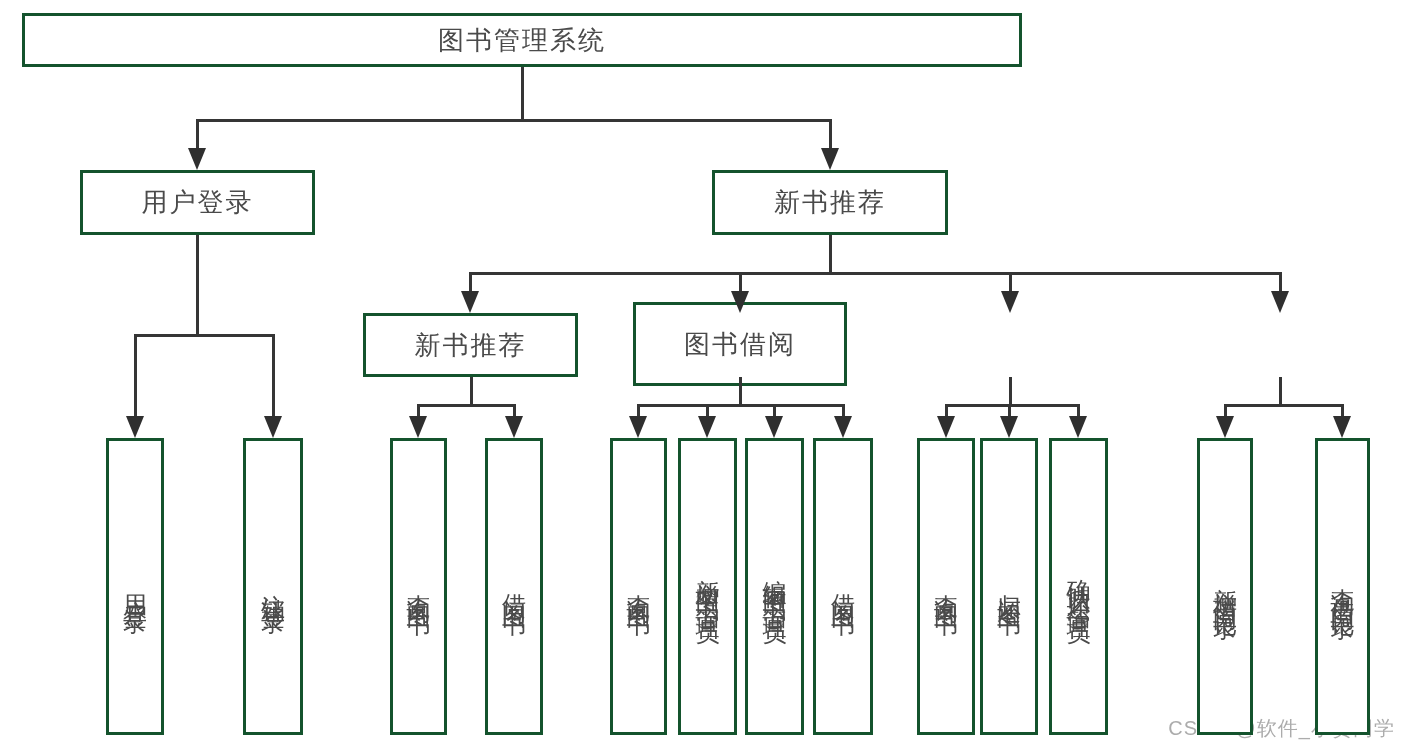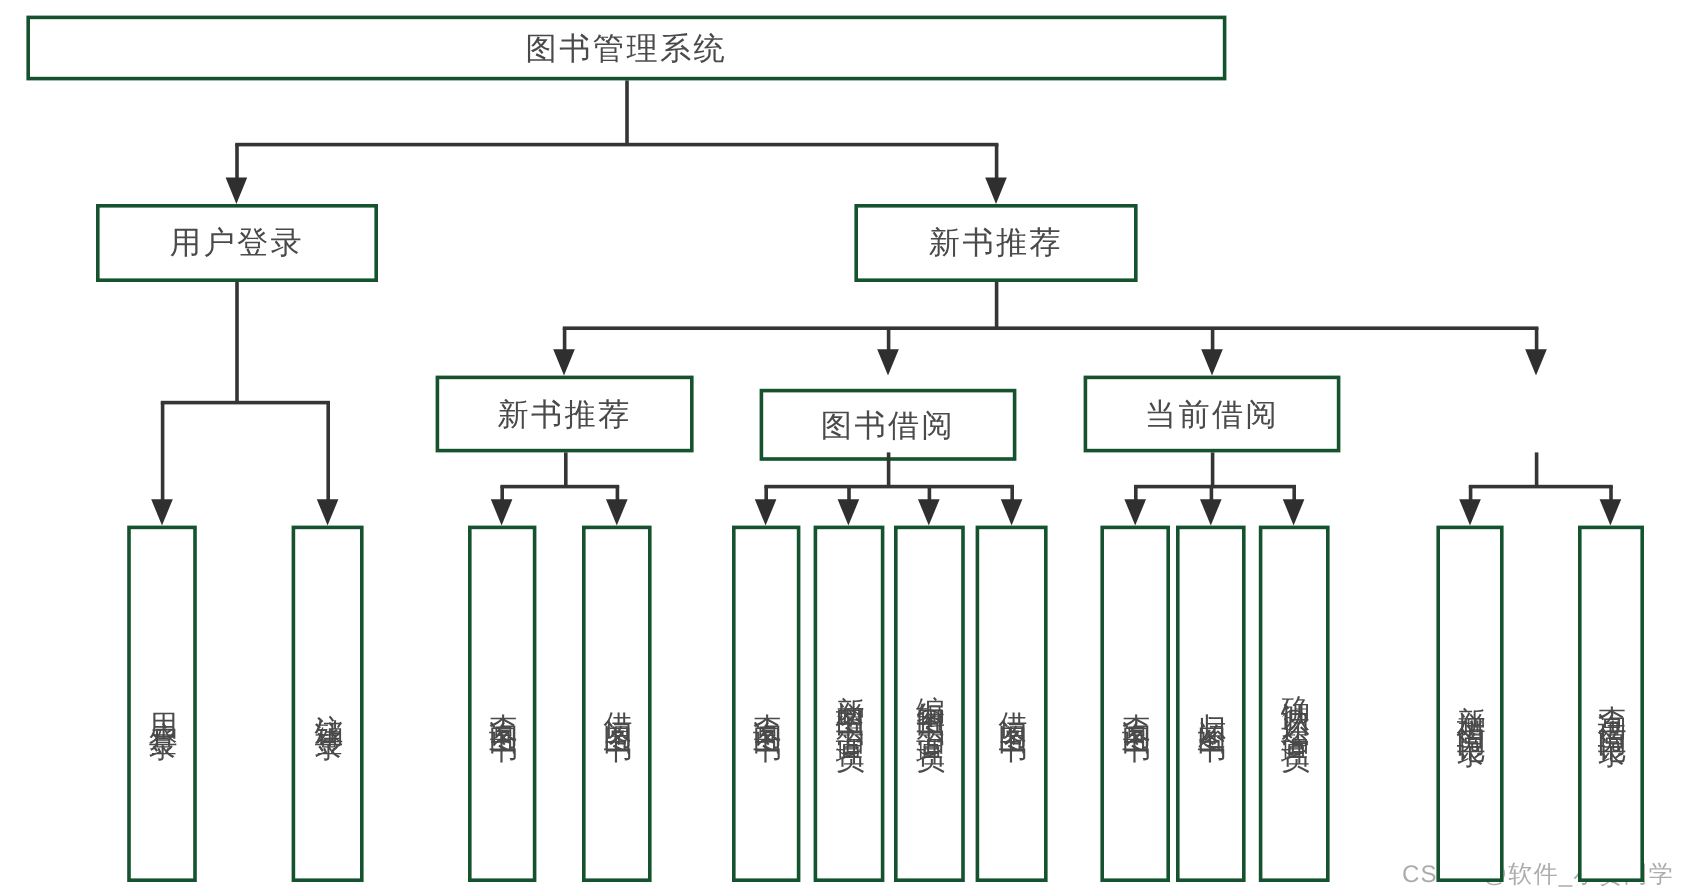--- a/index.html
+++ b/index.html
@@ -74,25 +74,22 @@
     </div>
     <div class="node horizontal" style="left: 80px; top: 170px; width: 235px; height: 65px;">
       <span class="node-label">用户登录</span>
     </div>
     <div class="node horizontal" style="left: 712px; top: 170px; width: 236px; height: 65px;">
       <span class="node-label">新书推荐</span>
     </div>
     <div class="node horizontal" style="left: 363px; top: 313px; width: 215px; height: 64px;">
       <span class="node-label">新书推荐</span>
     </div>
-    <div class="node horizontal" style="left: 633px; top: 324px; width: 214px; height: 60px;">
+    <div class="node horizontal" style="left: 633px; top: 302px; width: 214px; height: 84px;">
       <span class="node-label">图书借阅</span>
-    </div>
-    <div class="node horizontal" style="left: 903px; top: 313px; width: 214px; height: 64px;">
-      <span class="node-label">当前借阅</span>
     </div>
     <div class="node vertical" style="left: 106px; top: 438px; width: 58px; height: 297px;">
       <span class="node-label">用户登录</span>
     </div>
     <div class="node vertical" style="left: 243px; top: 438px; width: 60px; height: 297px;">
       <span class="node-label">注销登录</span>
     </div>
     <div class="node vertical" style="left: 390px; top: 438px; width: 57px; height: 297px;">
       <span class="node-label">查询图书</span>
     </div>

